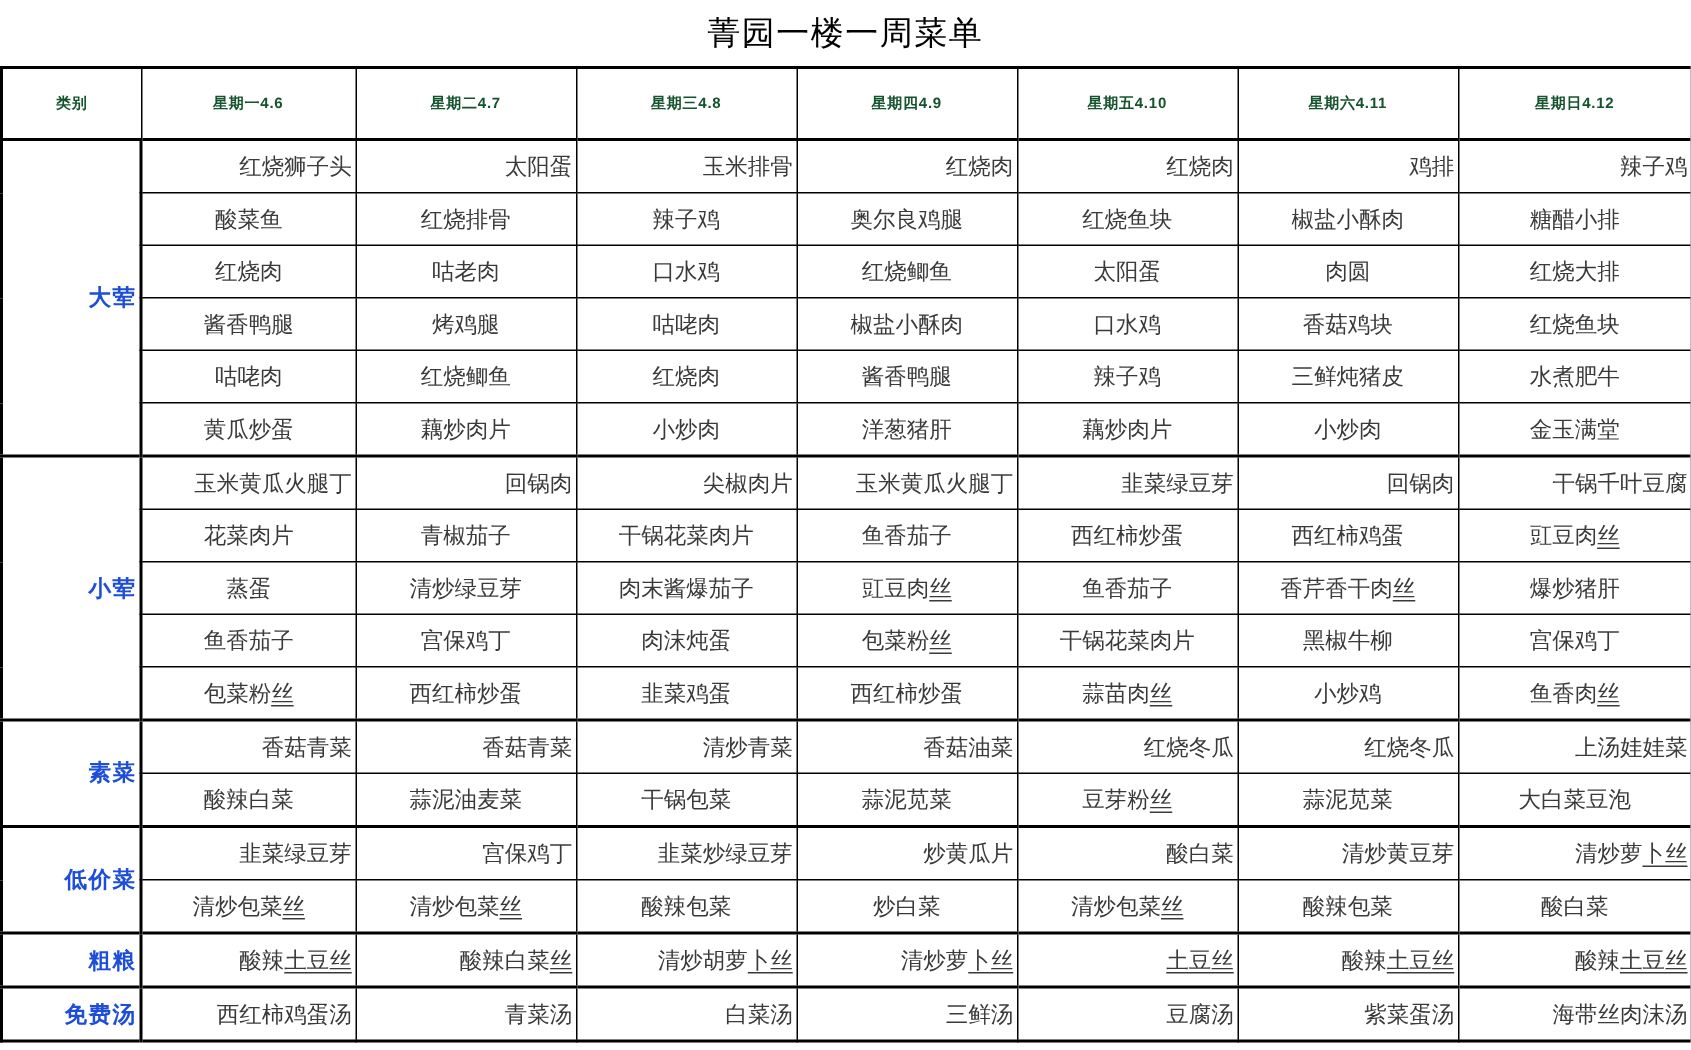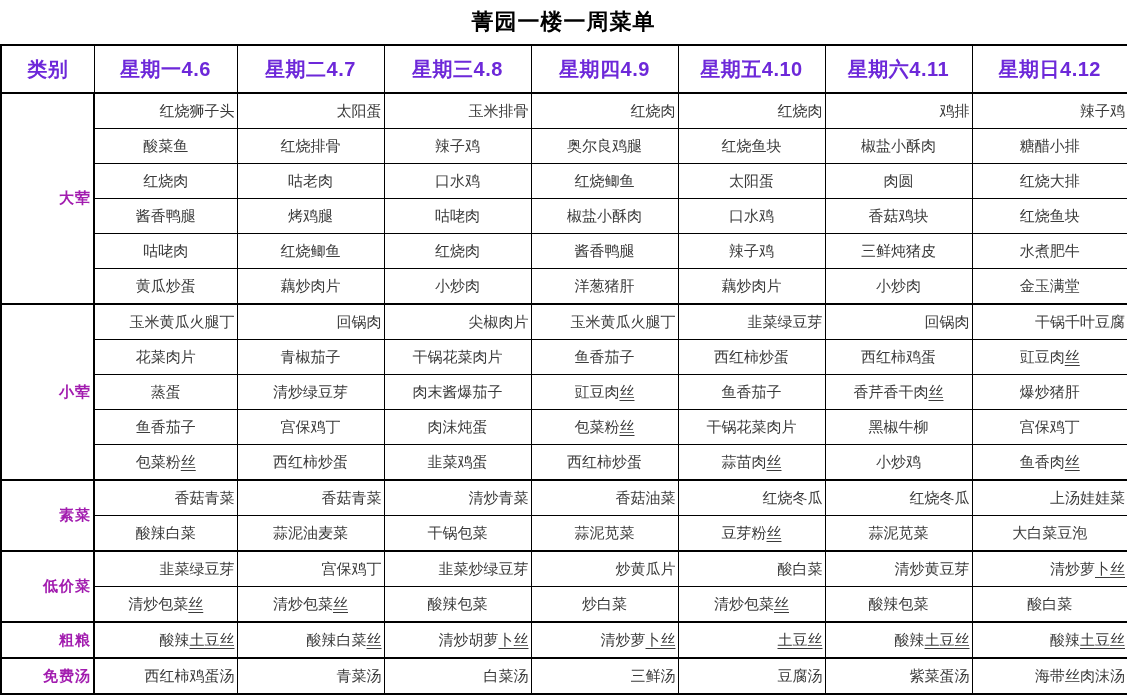--- a/index.html
+++ b/index.html
@@ -3,37 +3,37 @@
 <meta charset="utf-8">
 <style>
   html,body{margin:0;padding:0;background:#fff;}
   body{
     width:1127px;height:700px;overflow:hidden;position:relative;
     font-family:"Liberation Sans","DejaVu Sans",sans-serif;
     -webkit-font-smoothing:antialiased;
   }
   .title{
     height:44px;display:flex;align-items:center;justify-content:center;
-    font-size:22px;font-weight:bold;color:#000;letter-spacing:1px;
+    font-size:22px;font-weight:normal;color:#000;letter-spacing:1px;
   }
   table.menu{
     border-collapse:collapse;table-layout:fixed;width:1127px;
     border:2px solid #000;
   }
   table.menu th, table.menu td{
     border:1px solid #000;text-align:center;vertical-align:middle;
     padding:0 2px;font-size:15px;overflow:hidden;white-space:nowrap;
   }
   table.menu thead th{
-    height:46px;font-weight:bold;color:#6d28d9;border-bottom:2px solid #000;
-    font-size:20px;letter-spacing:0.5px;
+    height:46px;font-weight:bold;color:#14532d;border-bottom:2px solid #000;
+    font-size:10px;letter-spacing:0.5px;
   }
   table.menu tbody td{height:34px;color:#3a3a3a;font-weight:normal;}
   table.menu tbody td.cat{
-    font-weight:bold;color:#a21caf;border-right:2px solid #000;font-size:15px;
+    font-weight:bold;color:#1d4ed8;border-right:2px solid #000;font-size:15px;
     letter-spacing:1px;
   }
   table.menu tr.section-start td{border-top:2px solid #000;text-align:right;}
   .ul{text-decoration:underline;text-underline-offset:3px;}
 </style>
 </head>
 <body>
 
 <div class="title">菁园一楼一周菜单</div>
 

